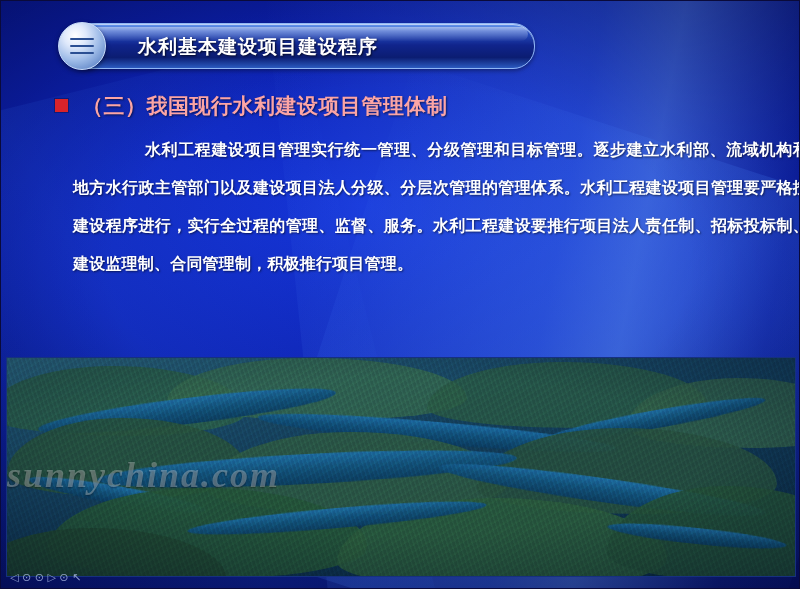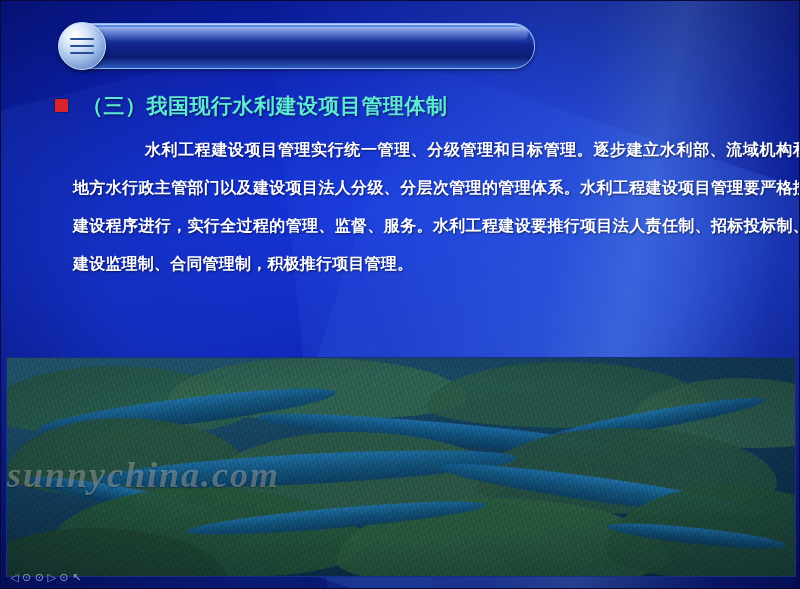--- a/index.html
+++ b/index.html
@@ -151,21 +151,21 @@
     background: #d8232a;
     margin-top: 7px;
     margin-right: 14px;
     flex: none;
     box-shadow: 0 0 0 1px rgba(0,0,0,0.25);
   }
   .bullet-text {
     font-family: "DejaVu Sans", "Liberation Sans", sans-serif;
     font-size: 21px;
     font-weight: bold;
-    color: #5eead4;
+    color: #fca5a5;
     letter-spacing: 0.5px;
     text-shadow: 1px 1px 2px rgba(0,0,0,0.55);
     white-space: nowrap;
   }
   .para {
     position: absolute;
     left: 34px;
     top: 132px;
     width: 736px;
     font-family: Liberation Mono, monospace;
@@ -295,20 +295,21 @@
 
   <div class="title-bar">
     <div class="title-plate"></div>
     <div class="title-orb">
       <div class="orb-lines">
         <i></i>
           <i></i>
           <i></i>
       </div>
     </div>
+    <div class="title-text">水利基本建设项目建设程序</div>
   </div>
 
   <div class="bullet-row">
     <div class="bullet-marker"></div>
     <div class="bullet-text">（三）我国现行水利建设项目管理体制</div>
   </div>
 
   <div class="para">水利工程建设项目管理实行统一管理、分级管理和目标管理。逐步建立水利部、流域机构和地方水行政主管部门以及建设项目法人分级、分层次管理的管理体系。水利工程建设项目管理要严格按建设程序进行，实行全过程的管理、监督、服务。水利工程建设要推行项目法人责任制、招标投标制、建设监理制、合同管理制，积极推行项目管理。</div>
 
   <div class="photo">

